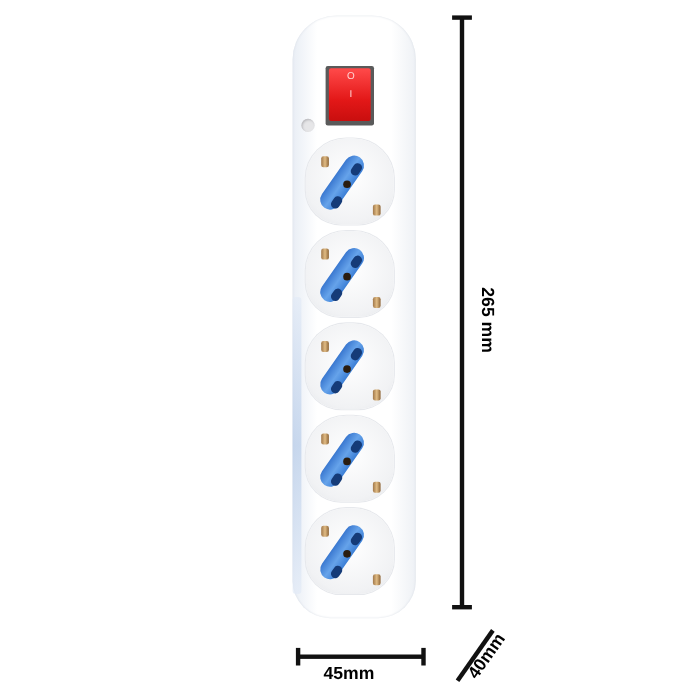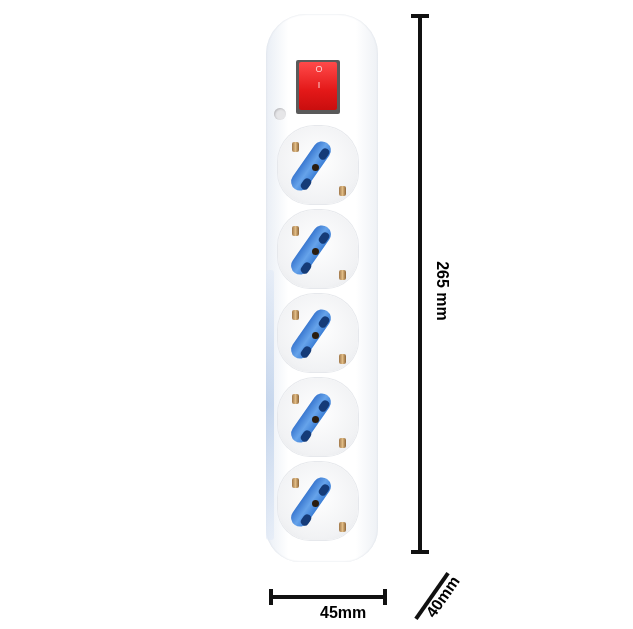--- a/index.html
+++ b/index.html
@@ -86,19 +86,19 @@
   <div class="dim-line" style="left:418px;top:16px;width:4px;height:536px;"></div>
   <div class="dim-cap" style="left:411px;top:14px;width:18px;height:4px;"></div>
   <div class="dim-cap" style="left:411px;top:550px;width:18px;height:4px;"></div>
   <div class="dim-label" style="left:412px;top:282px;transform:rotate(90deg);white-space:nowrap;">265 mm</div>
 </div>
 
 <div>
   <div class="dim-line" style="left:270px;top:595px;width:116px;height:4px;"></div>
   <div class="dim-cap" style="left:269px;top:589px;width:4px;height:16px;"></div>
   <div class="dim-cap" style="left:383px;top:589px;width:4px;height:16px;"></div>
-  <div class="dim-label" style="left:320px;top:604px;">45mm</div>
+  <div class="dim-label" style="left:294px;top:604px;">45mm</div>
 </div>
 
 <div>
   <div class="dim-line" style="left:430px;top:568px;width:4px;height:56px;transform:rotate(35deg);transform-origin:center;"></div>
   <div class="dim-label" style="left:420px;top:588px;transform:rotate(-55deg);white-space:nowrap;">40mm</div>
 </div>
 
 </body></html>

